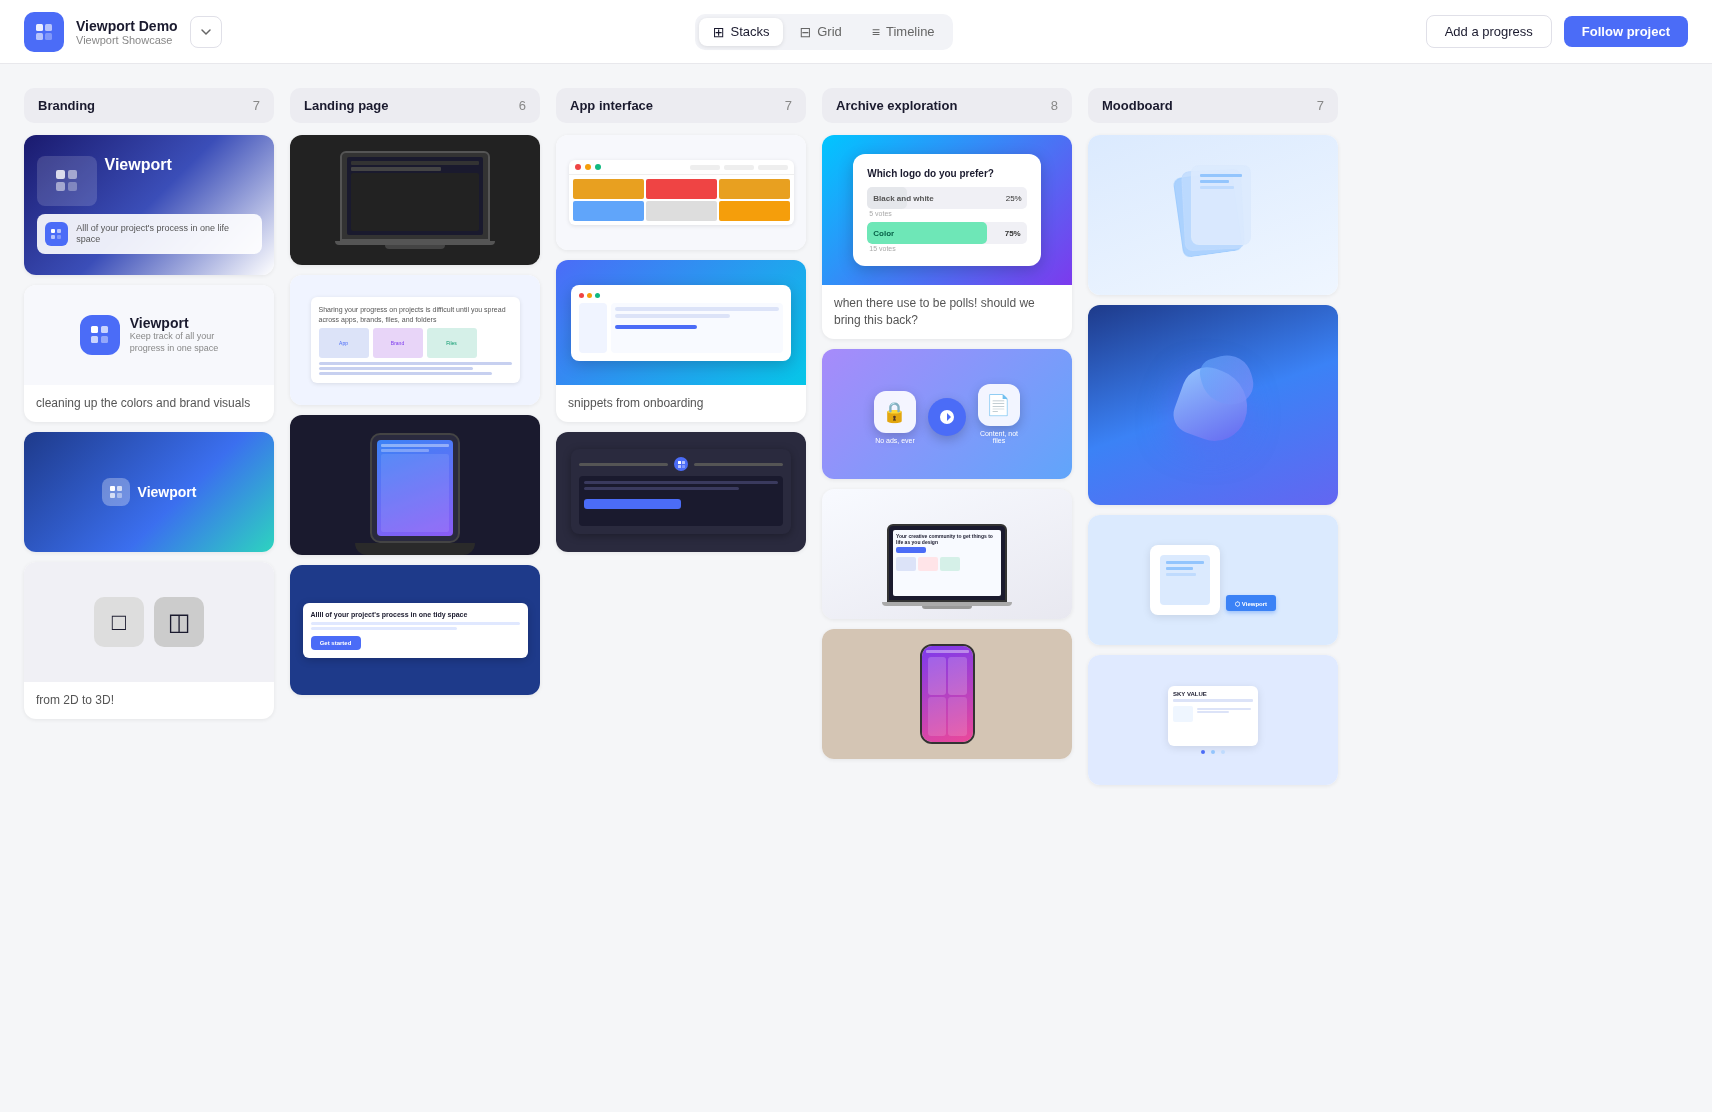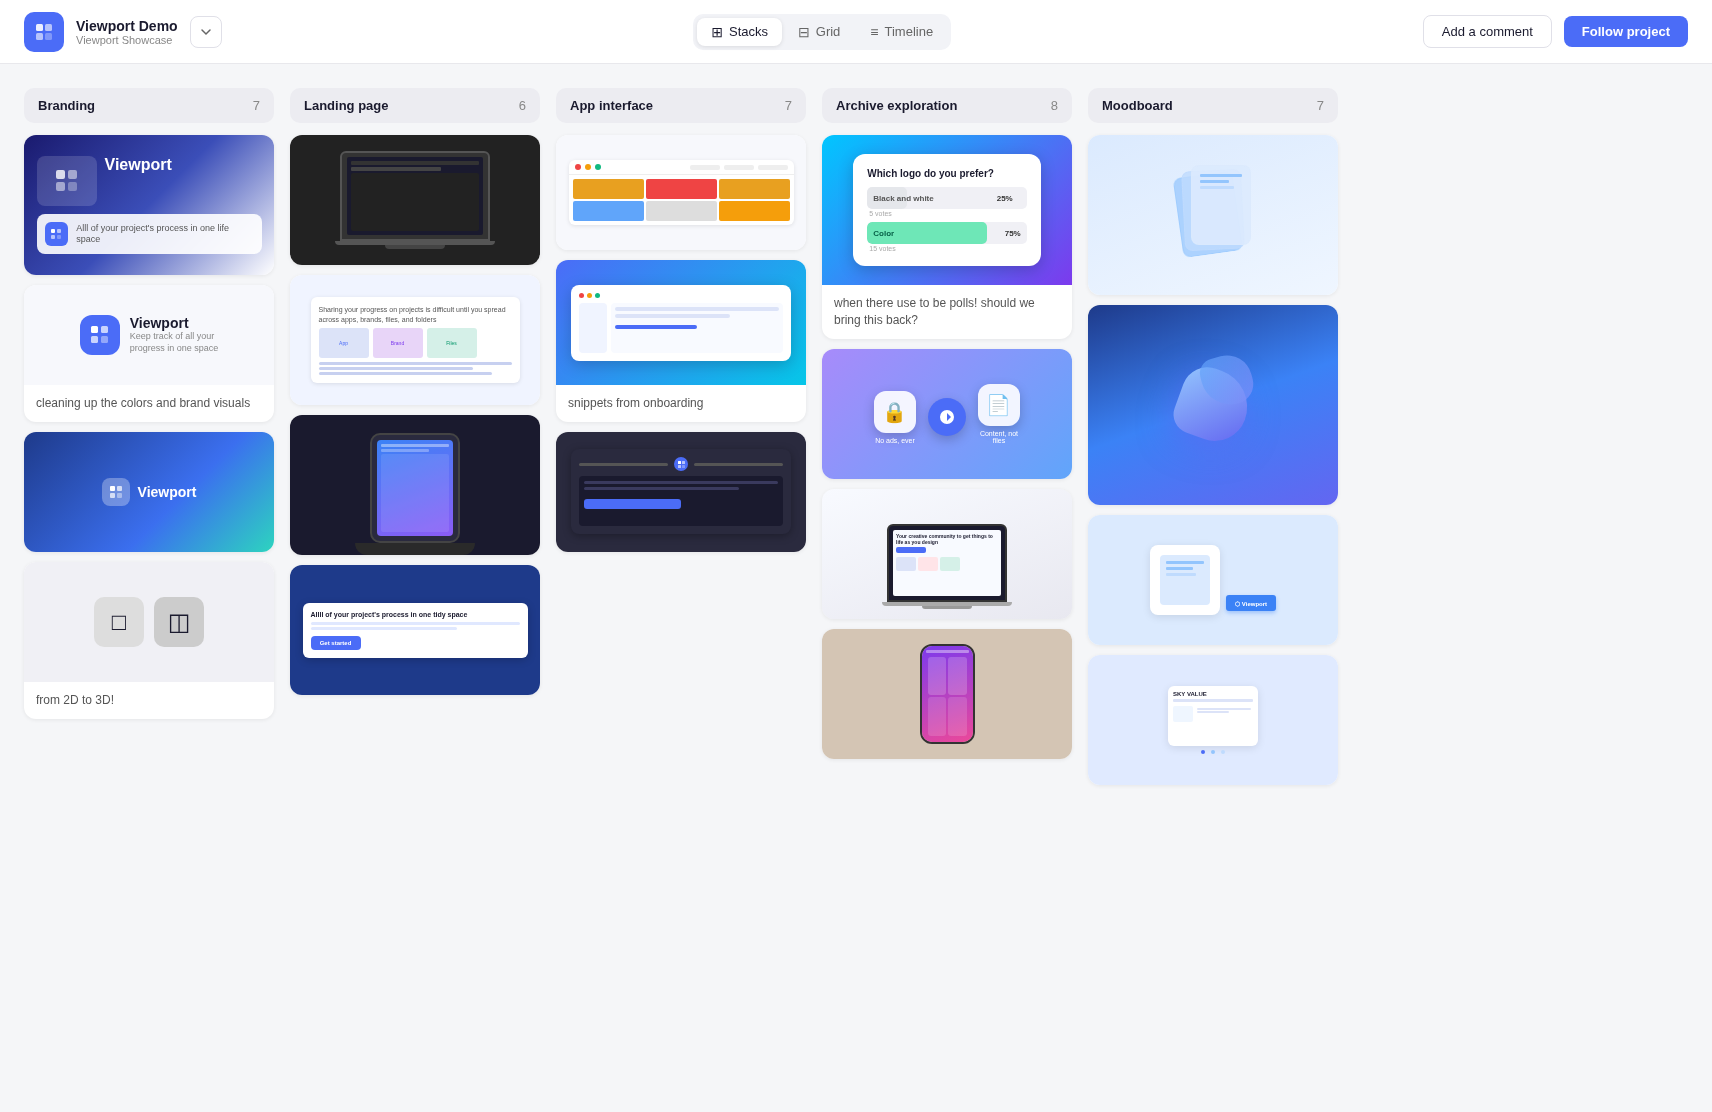--- a/index.html
+++ b/index.html
@@ -137,21 +137,21 @@
         <span>Grid</span>
       </button>
       <button class="view-btn">
         <span class="view-btn-icon">≡</span>
         <span>Timeline</span>
       </button>
     </div>
   </div>
 
   <div class="header-right">
-    <button class="add-comment-btn">Add a comment</button>
+    <button class="add-comment-btn">Add a progress</button>
     <button class="follow-btn">Follow project</button>
   </div>
 </div>
 
 <div class="main">
   <div class="columns-wrapper">
 
     <div class="column">
       <div class="column-header">
         <span class="column-title">Branding</span>
@@ -404,21 +404,21 @@
       <div class="column-items">
 
         <div class="card">
           <div class="arch-img-1 img-placeholder" style="height:150px;background:linear-gradient(135deg,#00c6ff,#7c3aed);">
             <div style="background:white;border-radius:12px;padding:14px;width:86%;box-shadow:0 4px 16px rgba(0,0,0,0.2);">
               <div style="font-size:10px;font-weight:700;color:#1a1a2e;margin-bottom:8px;">Which logo do you prefer?</div>
               <div style="margin-bottom:5px;">
                 <div style="position:relative;height:22px;border-radius:5px;background:#f0f0f5;overflow:hidden;">
                   <div style="position:absolute;left:0;top:0;width:25%;height:100%;background:#e5e7eb;border-radius:5px;"></div>
                   <span style="position:absolute;left:6px;top:50%;transform:translateY(-50%);font-size:8px;color:#555;font-weight:600;">Black and white</span>
-                  <span style="position:absolute;right:14px;top:50%;transform:translateY(-50%);font-size:8px;color:#333;font-weight:700;">25%</span>
+                  <span style="position:absolute;right:5px;top:50%;transform:translateY(-50%);font-size:8px;color:#333;font-weight:400;">25%</span>
                 </div>
                 <div style="font-size:7px;color:#aaa;margin-top:1px;padding-left:2px;">5 votes</div>
               </div>
               <div>
                 <div style="position:relative;height:22px;border-radius:5px;background:#f0f0f5;overflow:hidden;">
                   <div style="position:absolute;left:0;top:0;width:75%;height:100%;background:#6ee7b7;border-radius:5px;"></div>
                   <span style="position:absolute;left:6px;top:50%;transform:translateY(-50%);font-size:8px;color:#065f46;font-weight:600;">Color</span>
                   <span style="position:absolute;right:6px;top:50%;transform:translateY(-50%);font-size:8px;color:#333;font-weight:700;">75%</span>
                 </div>
                 <div style="font-size:7px;color:#aaa;margin-top:1px;padding-left:2px;">15 votes</div>

